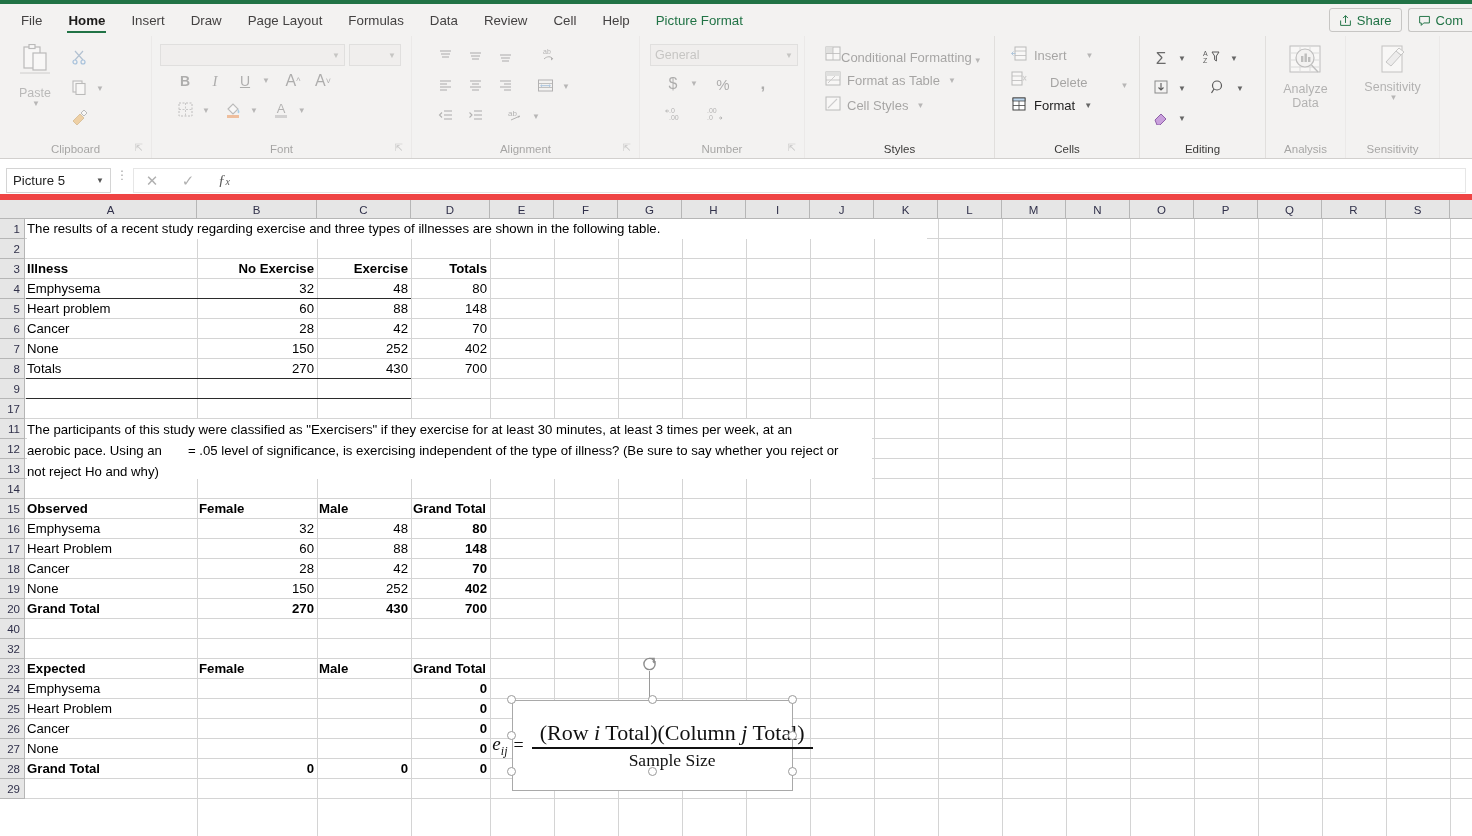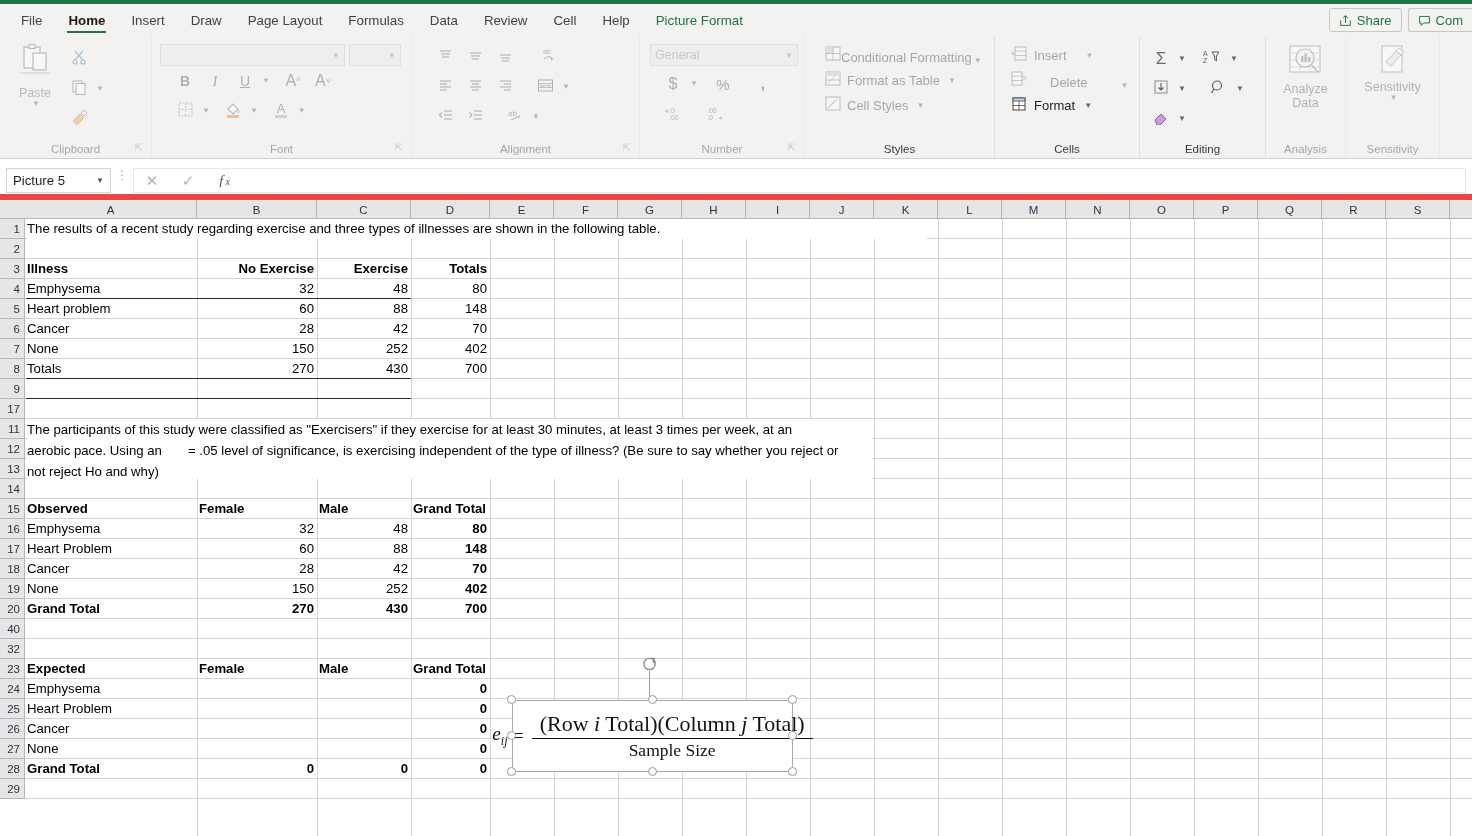--- a/index.html
+++ b/index.html
@@ -832,21 +832,21 @@
 
       <div class="rotstem" style="left:624px; top:452px; height:29px;"></div>
       <div class="rot" style="left:616px; top:436px;">
         <svg width="17" height="17" viewBox="0 0 17 17">
             <circle cx="8.5" cy="9" r="5.6" fill="none" stroke="#8d8d8d" stroke-width="1.4"></circle>
             <path d="M8.5 3.4h4.6v4.2" fill="none" stroke="#8d8d8d" stroke-width="1.4"></path>
             <path d="M13.1 8.6l-2-2.4h4z" fill="#8d8d8d"></path>
           </svg>
       </div>
 
-      <div class="pic" style="left:487px; top:481px; width:281px; height:72px;">
+      <div class="pic" style="left:487px; top:481px; width:281px; height:91px;">
         <div class="eq">
           <span class="eq-lhs"><span class="it">e</span><sub class="it">ij</sub></span>
           <span style="font-size:18px;padding-right:8px">=</span>
           <span class="frac">
             <span class="num"><span>(Row </span><span class="it">i</span><span> Total)(Column </span><span class="it">j</span><span> Total)</span></span>
             <span class="bar"></span>
             <span class="den">Sample Size</span>
           </span>
         </div>
       </div>

